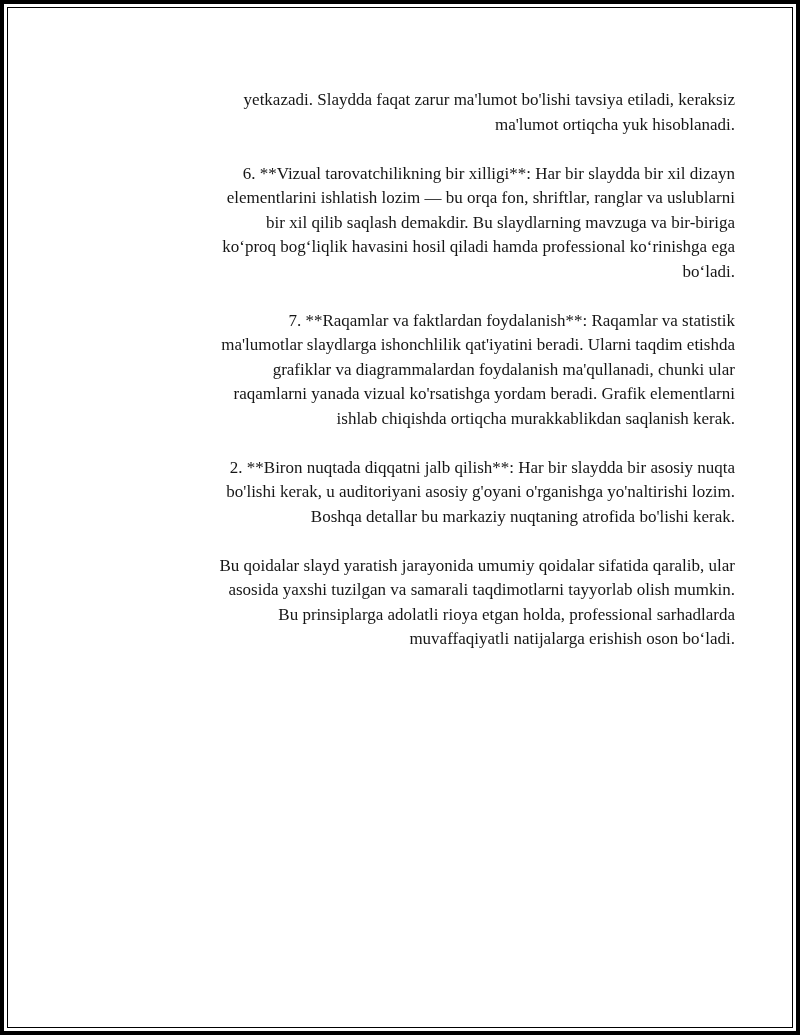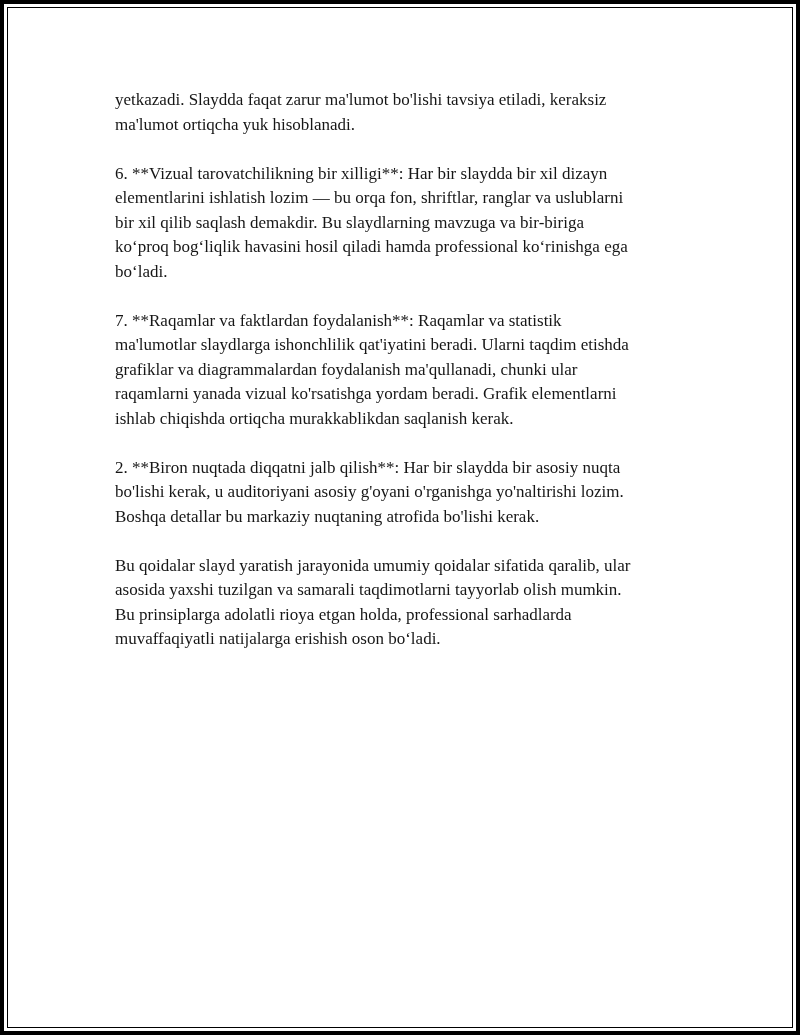--- a/index.html
+++ b/index.html
@@ -27,21 +27,21 @@
     background: #ffffff;
   }
   .content {
     position: absolute;
     left: 115px;
     top: 88px;
     width: 620px;
     color: #161616;
     font-size: 17px;
     line-height: 24.5px;
-    text-align: left;
+    text-align: right;
   }
   .para {
     white-space: pre;
     margin: 0 0 24.5px 0;
   }
   .para:last-child {
     margin-bottom: 0;
   }
 </style>
 </head>

